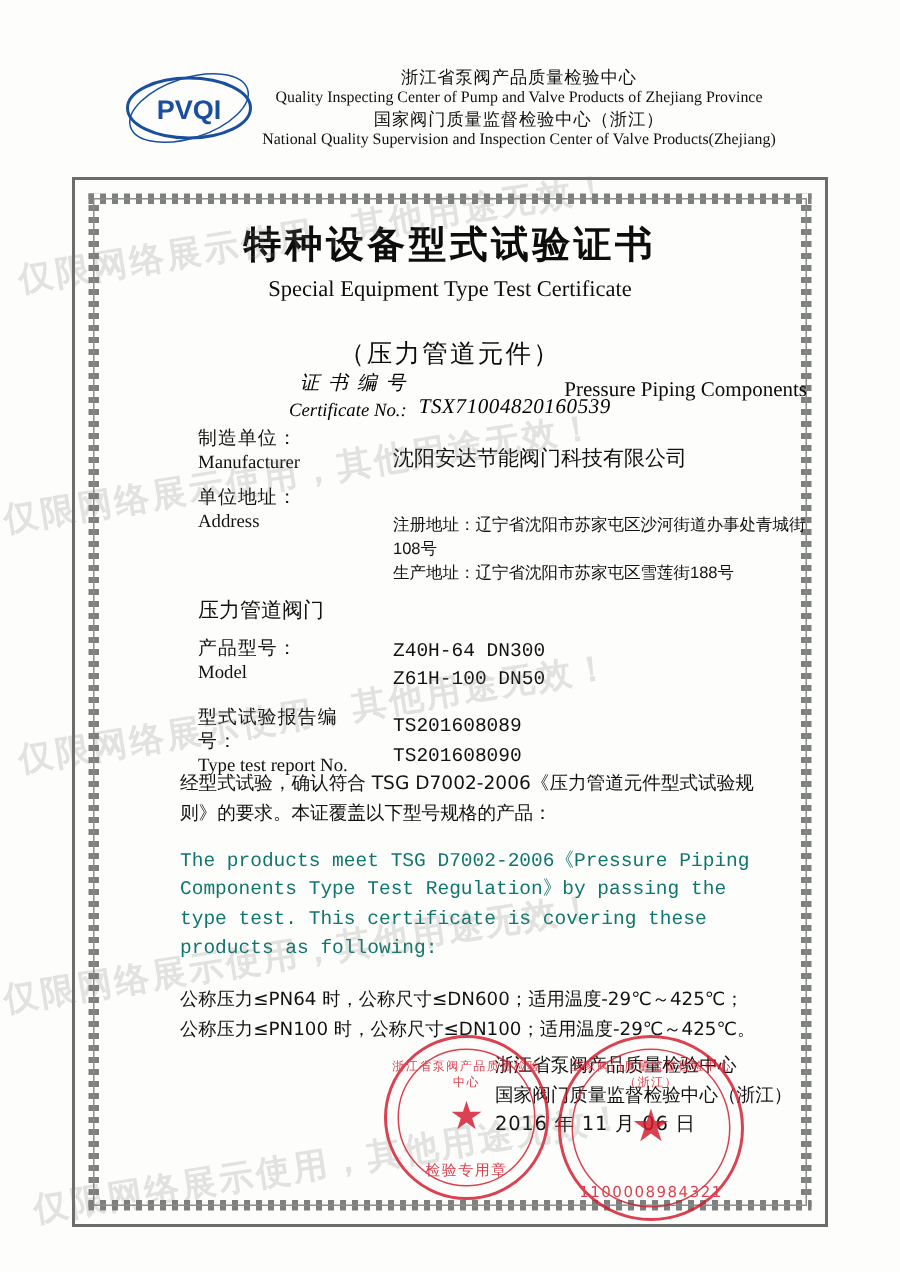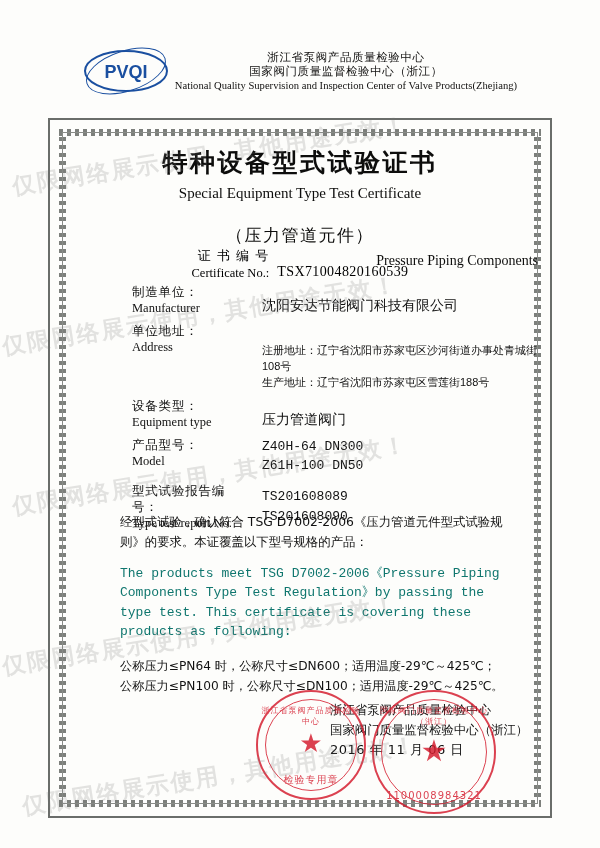--- a/index.html
+++ b/index.html
@@ -126,20 +126,21 @@
   }
 
   
   .certno {
     position: absolute;
     left: 62px;
     top: 248px;
     width: 476px;
     display: flex;
     justify-content: center;
+    font-style: italic;
   }
   .certno-labels {
     text-align: right;
     line-height: 1.3;
     padding-right: 8px;
   }
   .certno-cn { font-size: 13px; letter-spacing: 1px; font-family: "DejaVu Sans", sans-serif; }
   .certno-en { font-size: 12.5px; font-family: "Liberation Serif", serif; }
   .certno-value {
     font-size: 14px;
@@ -322,20 +323,21 @@
   <div class="header">
     <div class="logo">
       <svg width="86" height="54" viewBox="0 0 86 54">
         <ellipse cx="43" cy="27" rx="41" ry="20" fill="none" stroke="#1a4fa0" stroke-width="2"></ellipse>
         <ellipse cx="43" cy="27" rx="41" ry="20" fill="none" stroke="#1a4fa0" stroke-width="1" transform="rotate(-18 43 27)"></ellipse>
         <text x="43" y="34" text-anchor="middle" font-family="Liberation Sans, sans-serif" font-size="18" font-weight="bold" fill="#1a4fa0">PVQI</text>
       </svg>
     </div>
     <div class="header-text">
       <div class="hdr-cn">浙江省泵阀产品质量检验中心</div>
+      <div class="hdr-en">Quality Inspecting Center of Pump and Valve Products of Zhejiang Province</div>
       <div class="hdr-cn">国家阀门质量监督检验中心（浙江）</div>
       <div class="hdr-en">National Quality Supervision and Inspection Center of Valve Products(Zhejiang)</div>
     </div>
   </div>
 
   <div class="border-outer"></div>
   <div class="border-mid"></div>
   <div class="border-inner"></div>
 
   <div class="title-block">
@@ -368,24 +370,20 @@
         <span class="cn">单位地址：</span>
         <span class="en">Address</span>
       </div>
       <div class="val-lines">
         <div>注册地址：辽宁省沈阳市苏家屯区沙河街道办事处青城街108号</div>
         <div>生产地址：辽宁省沈阳市苏家屯区雪莲街188号</div>
       </div>
     </div>
 
     <div class="row">
-      <div class="lbl">
-        <span class="cn">设备类型：</span>
-        <span class="en">Equipment type</span>
-      </div>
       <div class="val big">压力管道阀门</div>
     </div>
 
 
     <div class="row">
       <div class="lbl">
         <span class="cn">产品型号：</span>
         <span class="en">Model</span>
       </div>
       <div class="val-stack">

